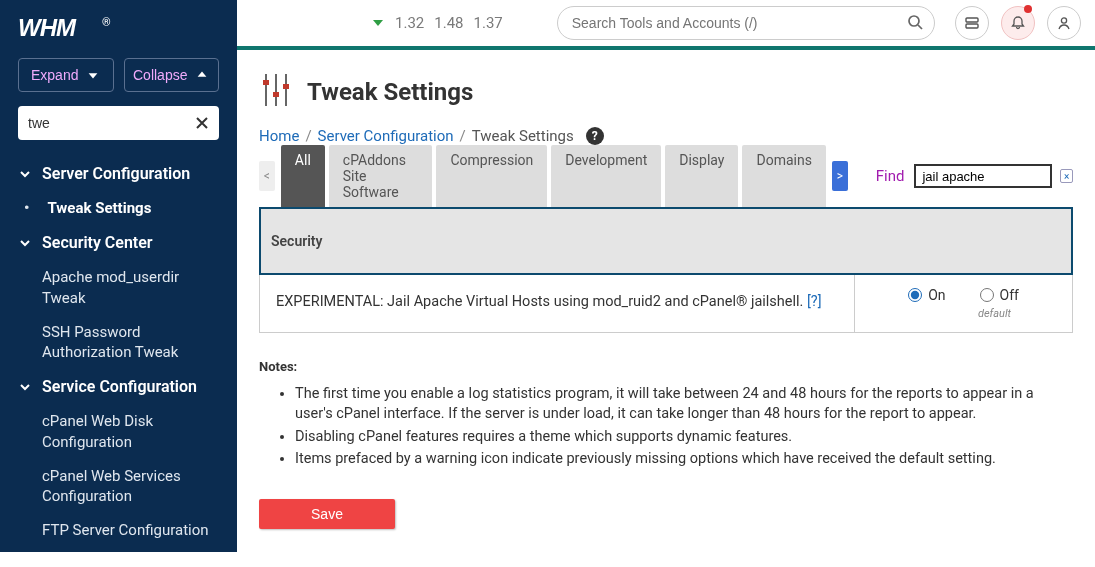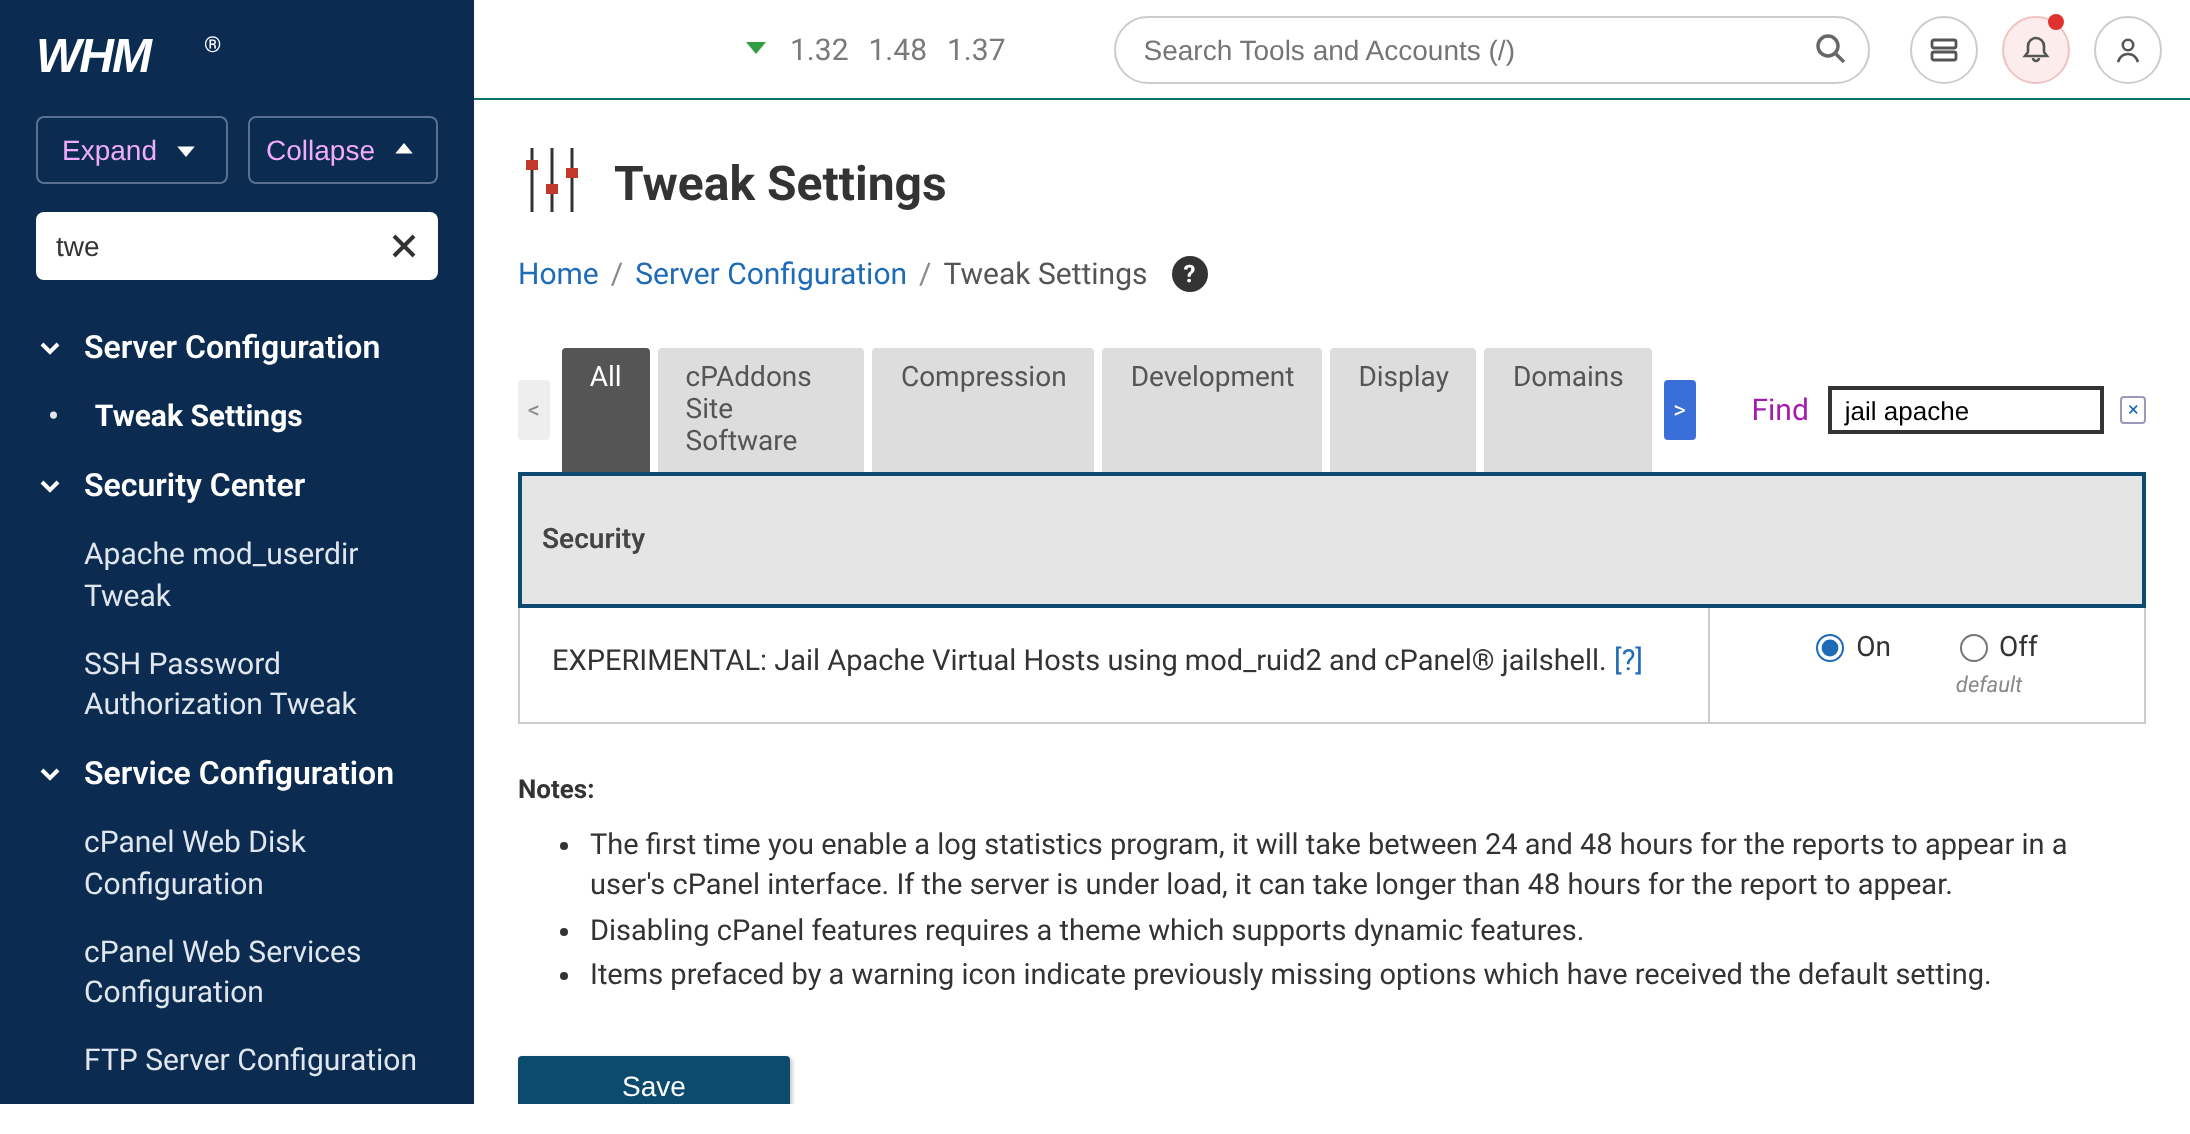--- a/index.html
+++ b/index.html
@@ -16,36 +16,36 @@
     .side-search { width:100%; height:34px; background:#fff; color:#333; border:none; border-radius:4px; padding:0 30px 0 10px; font-size:14px; }
     .side-search-clear { position:absolute; right:24px; top:6px; width:22px; height:22px; cursor:pointer; color:#333; display:flex; align-items:center; justify-content:center; }
     .nav { padding: 0 0 20px 0; overflow:hidden; }
     .nav-group-title { display:flex; align-items:center; gap:10px; padding:8px 18px; font-size:16px; font-weight:600; color:#fff; cursor:pointer;}
     .nav-group-title svg { width:14px; height:14px; flex-shrink:0 }
     .nav-item { display:flex; align-items:flex-start; gap:10px; padding:7px 18px 7px 42px; font-size:15px; color:#dfe6ee; cursor:pointer; line-height:1.35;}
     .nav-item.active { font-weight:700; color:#fff; }
     .nav-item.bullet::before { content:"•"; margin-left:-18px; margin-right:8px; color:#dfe6ee; }
     
     .main { flex:1; display:flex; flex-direction:column; min-width:0; }
-    .topbar { height:50px; display:flex; align-items:center; padding:0 14px; border-bottom:1px solid #0f766e; gap:14px;}
+    .topbar { height:50px; display:flex; align-items:center; padding:0 14px; border-bottom:4px solid #0f766e; gap:14px;}
     .load-wrap { display:flex; align-items:center; gap:10px; margin-left:120px; color:#7a7a7a;}
     .load-wrap .down-ic { color:#2f9e44; }
     .load-num { font-size:15px; }
     .search-wrap { flex:0 0 auto; margin-left:40px; position:relative; width:378px; }
     .search-input { width:100%; height:34px; border:1px solid #ccc; border-radius:18px; padding:0 36px 0 14px; font-size:14px; color:#555;}
     .search-ic { position:absolute; right:12px; top:8px; color:#666; cursor:pointer;}
     .top-icons { margin-left:auto; display:flex; gap:12px; align-items:center;}
     .circ-btn { width:34px; height:34px; border-radius:50%; border:1px solid #ccc; display:flex; align-items:center; justify-content:center; cursor:pointer; background:#fff; color:#555; position:relative;}
     .circ-btn.alert { background:#fdecec; border-color:#f1c2c2;}
     .circ-btn .dot { position:absolute; top:-2px; right:2px; width:8px; height:8px; background:#e03131; border-radius:50%; }
     
     .content { flex:1; padding:20px 22px; overflow:auto; }
     .page-header { display:flex; align-items:center; gap:14px; margin-bottom:14px;}
     .page-header h1 { font-size:24px; font-weight:700; color:#333;}
-    .breadcrumb { display:flex; align-items:center; gap:6px; font-size:15px; margin-bottom:28px; color:#555;}
+    .breadcrumb { display:flex; align-items:center; gap:6px; font-size:15px; color:#555;}
     .breadcrumb a { color:#1e6bb8; text-decoration:none; cursor:pointer;}
     .breadcrumb .sep { color:#888;}
     .help-ic { margin-left:6px; width:18px; height:18px; background:#333; color:#fff; border-radius:50%; display:inline-flex; align-items:center; justify-content:center; font-size:12px; font-weight:700; cursor:pointer;}
     
     .tabs-row { display:flex; align-items:center; gap:6px; margin-bottom:0;}
     .tab-scroll-btn { width:18px; height:30px; background:#eee; color:#888; display:flex; align-items:center; justify-content:center; font-size:12px; cursor:pointer; border-radius:2px;}
     .tab-scroll-btn.right { background:#3a6fd8; color:#fff;}
     .tabs { display:flex; gap:4px; flex:0 1 auto;}
     .tab { background:#ddd; color:#555; padding:7px 14px; font-size:14px; cursor:pointer; border-radius:2px 2px 0 0;}
     .tab.active { background:#555; color:#fff;}
@@ -60,21 +60,21 @@
     .setting-ctrl { width:218px; border-left:1px solid #ccc; padding:12px 16px; display:flex; flex-direction:column; align-items:center; gap:4px;}
     .radio-pair { display:flex; gap:34px; }
     .radio-item { display:flex; align-items:center; gap:6px; font-size:14px;}
     .radio-item input { accent-color:#1e6bb8; width:14px; height:14px; cursor:pointer;}
     .default-lbl { font-size:11px; font-style:italic; color:#888; margin-left:62px;}
     
     .notes-head { font-weight:700; font-size:13px; margin-top:26px; margin-bottom:10px;}
     .notes-list { padding-left:36px; font-size:14.5px; color:#333; line-height:1.4;}
     .notes-list li { margin-bottom:2px;}
     
-    .save-btn { margin-top:28px; background:#0c4a6e; color:#fff; border:none; width:136px; height:30px; font-size:14px; cursor:pointer; border-radius:2px; box-shadow:1px 1px 2px rgba(0,0,0,.25);}
+    .save-btn { margin-top:28px; background:#ef4444; color:#fff; border:none; width:136px; height:30px; font-size:14px; cursor:pointer; border-radius:2px; box-shadow:1px 1px 2px rgba(0,0,0,.25);}
     .main-scroll { overflow-y:auto; }
     .main-scroll::-webkit-scrollbar { width:8px;}
     .main-scroll::-webkit-scrollbar-thumb { background:#bbb; border-radius:4px;}
   </style>
 </head>
 <body>
 
 <div class="app">
 
   <aside class="sidebar">

